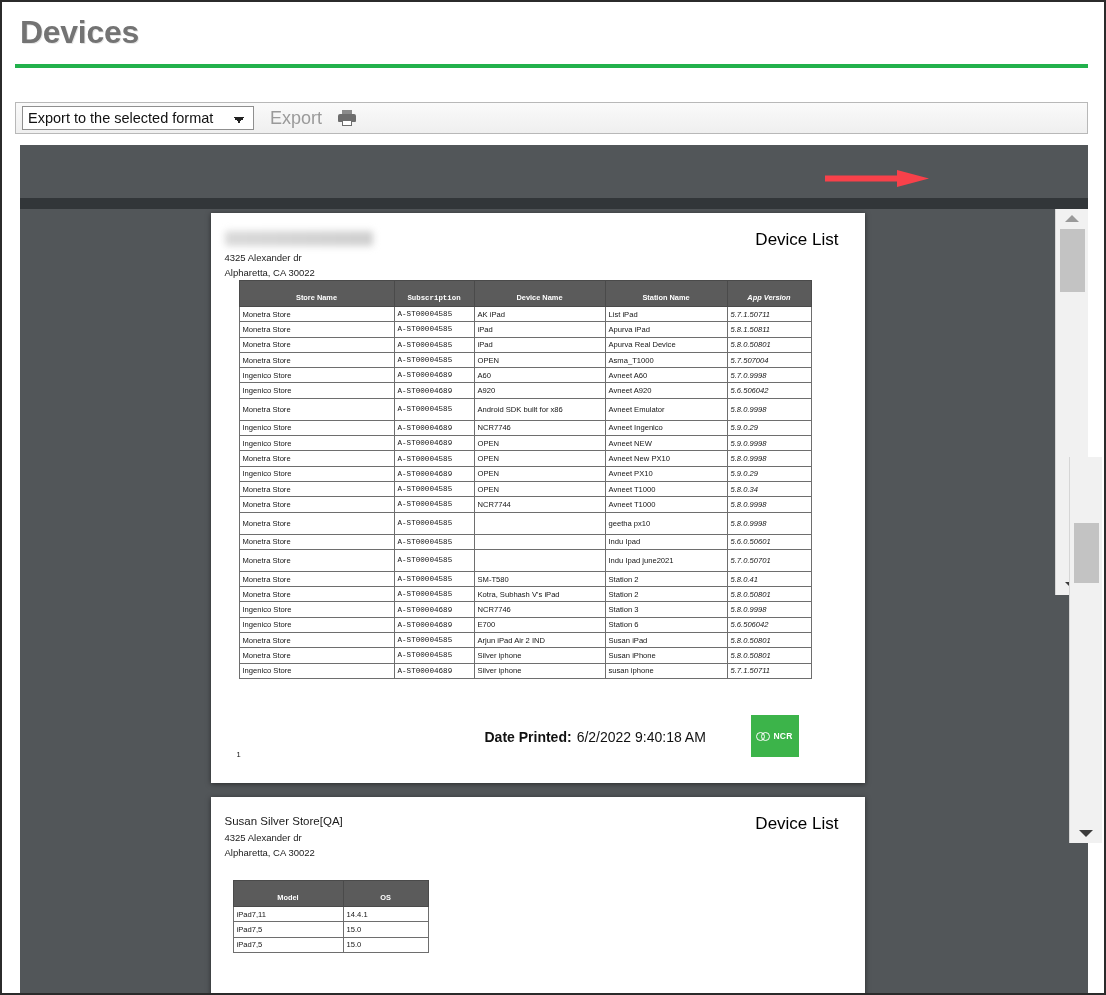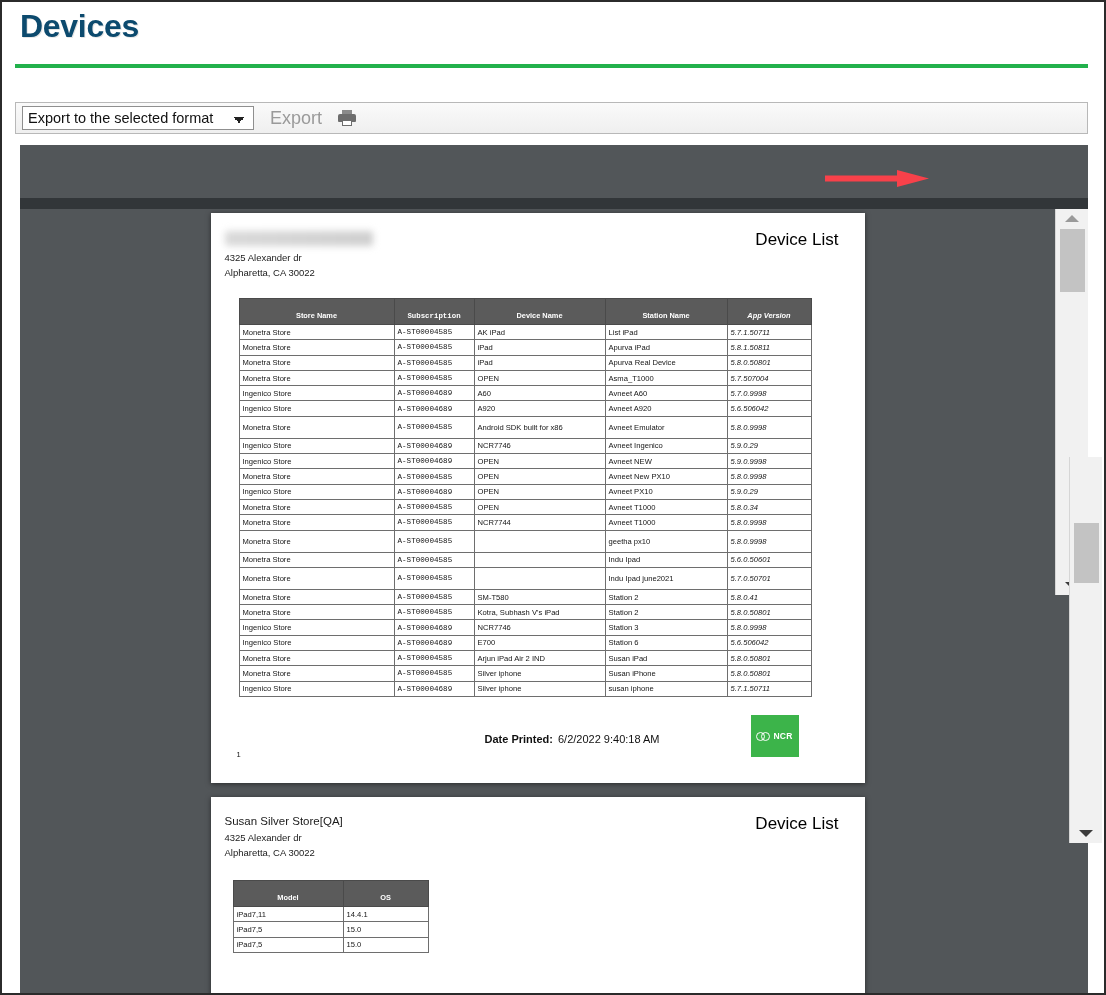--- a/index.html
+++ b/index.html
@@ -14,24 +14,24 @@
     position: relative;
     width: 1106px; height: 995px;
     border: 2px solid #2b2b2b;
     background: #ffffff;
     overflow: hidden;
   }
 
   
   .page-title {
     position: absolute;
-    left: 18px; top: 6px;
+    left: 18px; top: 12px;
     font-size: 32px;
     font-weight: bold;
-    color: #0c4a6e;
+    color: #737373;
     letter-spacing: -0.3px;
     text-shadow: 1px 1px 0 rgba(0,0,0,0.10);
   }
   .green-rule {
     position: absolute;
     left: 13px; top: 62px;
     width: 1073px; height: 4px;
     background: #22b14c;
   }
 
@@ -231,21 +231,20 @@
   .doc-title {
     position: absolute;
     right: 26px; top: 17px;
     font-size: 17px;
     color: #000;
   }
 
   
   table.rpt {
     border-collapse: collapse;
-    margin-top: 18px;
     font-size: 7.6px;
     color: #141414;
     table-layout: fixed;
   }
   table.rpt th {
     background: #5b5b5b;
     color: #ffffff;
     font-size: 7.4px;
     font-weight: bold;
     height: 26px;
@@ -276,21 +275,21 @@
     position: absolute;
     left: 0; bottom: 24px; width: 100%;
     height: 46px;
   }
   .pg-num {
     position: absolute; left: 26px; bottom: 0;
     font-size: 7.5px; color: #111;
   }
   .date-printed {
     position: absolute; left: 274px; bottom: 14px;
-    font-size: 11px; color: #111; font-weight: bold; text-align: right;
+    font-size: 14px; color: #111; font-weight: bold; text-align: right;
   }
   .date-printed .val { font-weight: normal; margin-left: 5px; }
   .ncr-logo {
     position: absolute;
     right: 66px; bottom: 2px;
     width: 48px; height: 42px;
     background: #3cb44a;
     display: flex; align-items: center; justify-content: center;
     gap: 2px;
   }

